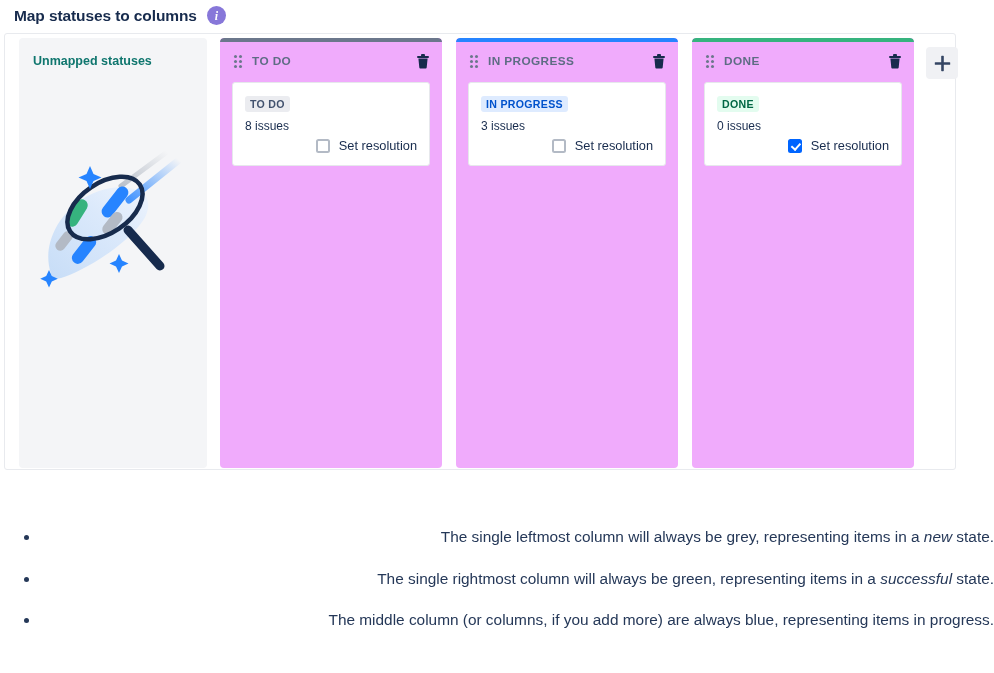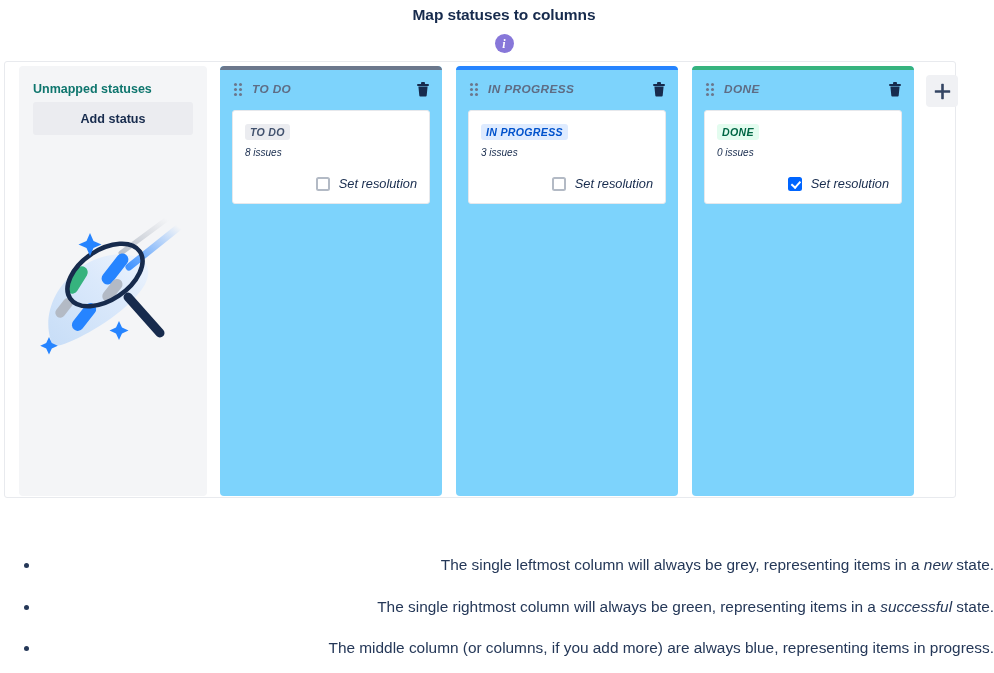--- a/index.html
+++ b/index.html
@@ -15,21 +15,20 @@
   #screenshot-region {
     position: relative;
     width: 994px;
   }
 
   #board-title-row {
     display: flex;
     align-items: center;
     gap: 10px;
     padding: 6px 0 8px 14px;
-    flex-direction: column;
   }
   #board-title {
     font-size: 15.5px;
     font-weight: bold;
     color: #172b4d;
     letter-spacing: -0.1px;
   }
   .info-icon {
     width: 19px; height: 19px;
     border-radius: 50%;
@@ -104,25 +103,24 @@
   
   #columns-area {
     display: flex;
     align-items: flex-start;
     gap: 14px;
     margin-left: 13px;
   }
   .board-column {
     width: 222px;
     height: 430px;
-    background: #7dd3fc;
+    background: #f0abfc;
     border-radius: 4px;
     position: relative;
     overflow: hidden;
-    font-style: italic;
   }
   .column-bar {
     height: 4px;
     width: 100%;
     border-radius: 4px 4px 0 0;
   }
   .column-header {
     display: flex;
     align-items: center;
     height: 38px;
@@ -166,23 +164,23 @@
     letter-spacing: 0.3px;
     padding: 2px 5px;
     border-radius: 3px;
     margin-bottom: 7px;
   }
   .badge-todo { background: #ebecf0; color: #42526e; }
   .badge-progress { background: #deebff; color: #0052cc; }
   .badge-done { background: #e3fcef; color: #006644; }
 
   .issue-count {
-    font-size: 10px;
+    font-size: 12px;
     color: #172b4d;
-    margin-bottom: 18px;
+    margin-bottom: 5px;
   }
   .resolution-row {
     display: flex;
     align-items: center;
     gap: 9px;
     padding-left: 6px;
     justify-content: flex-end;
   }
   .checkbox {
     width: 14px; height: 14px;
@@ -256,21 +254,20 @@
 
   <div id="board-title-row">
     <span id="board-title">Map statuses to columns</span>
     <span class="info-icon">i</span>
   </div>
 
   <div id="board-frame">
 
     <div id="unmapped-column">
       <div id="unmapped-title">Unmapped statuses</div>
-      <button id="add-status-button">Add status</button>
 
       <div id="unmapped-illustration">
         <svg width="160" height="150" viewBox="0 0 160 150">
           <defs>
             <linearGradient id="tearGrad" x1="0" y1="1" x2="1" y2="0">
               <stop offset="0%" stop-color="#c7ddf7"></stop>
               <stop offset="60%" stop-color="#dbe9fb"></stop>
               <stop offset="100%" stop-color="#eef4fd"></stop>
             </linearGradient>
             <linearGradient id="streakBlue" x1="0" y1="1" x2="1" y2="0">

